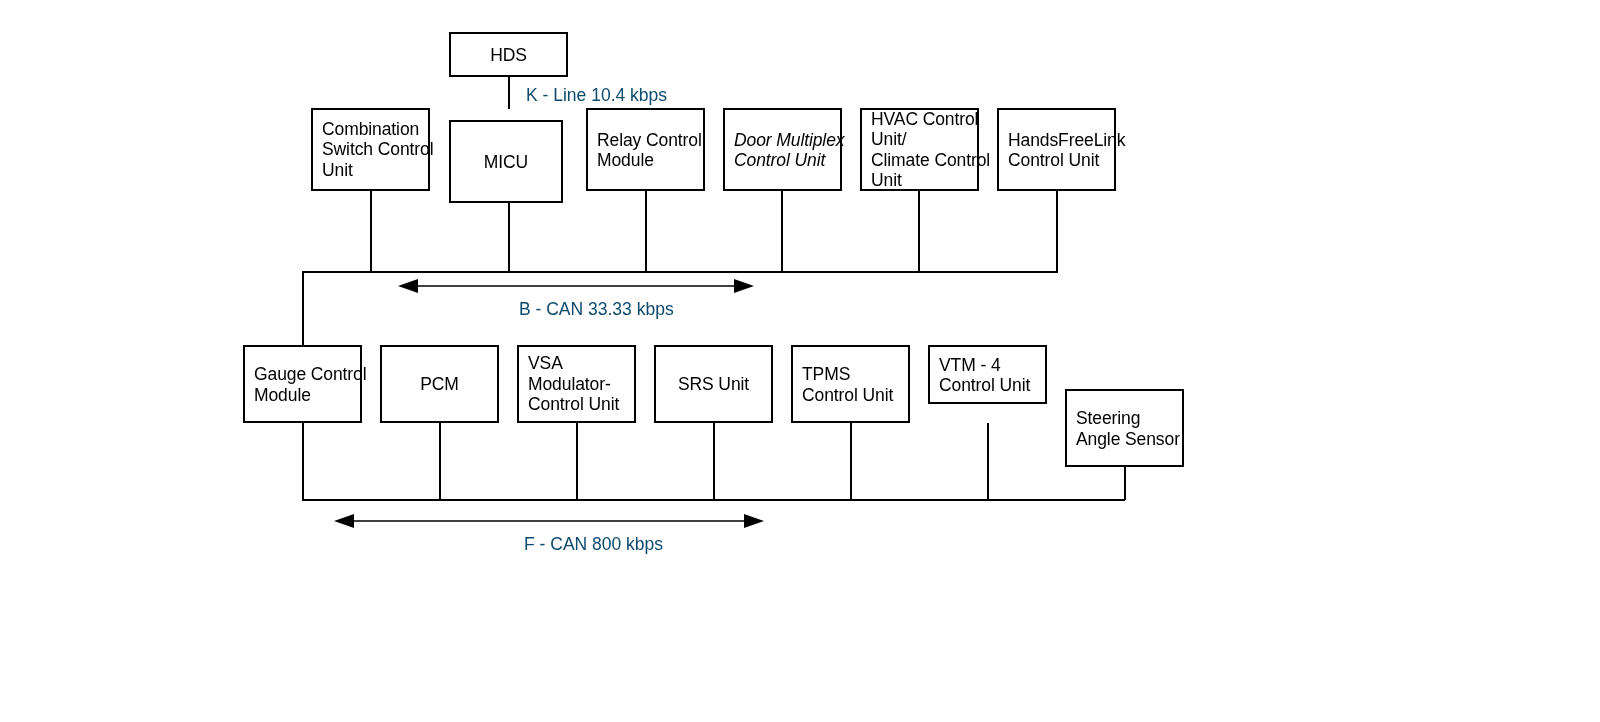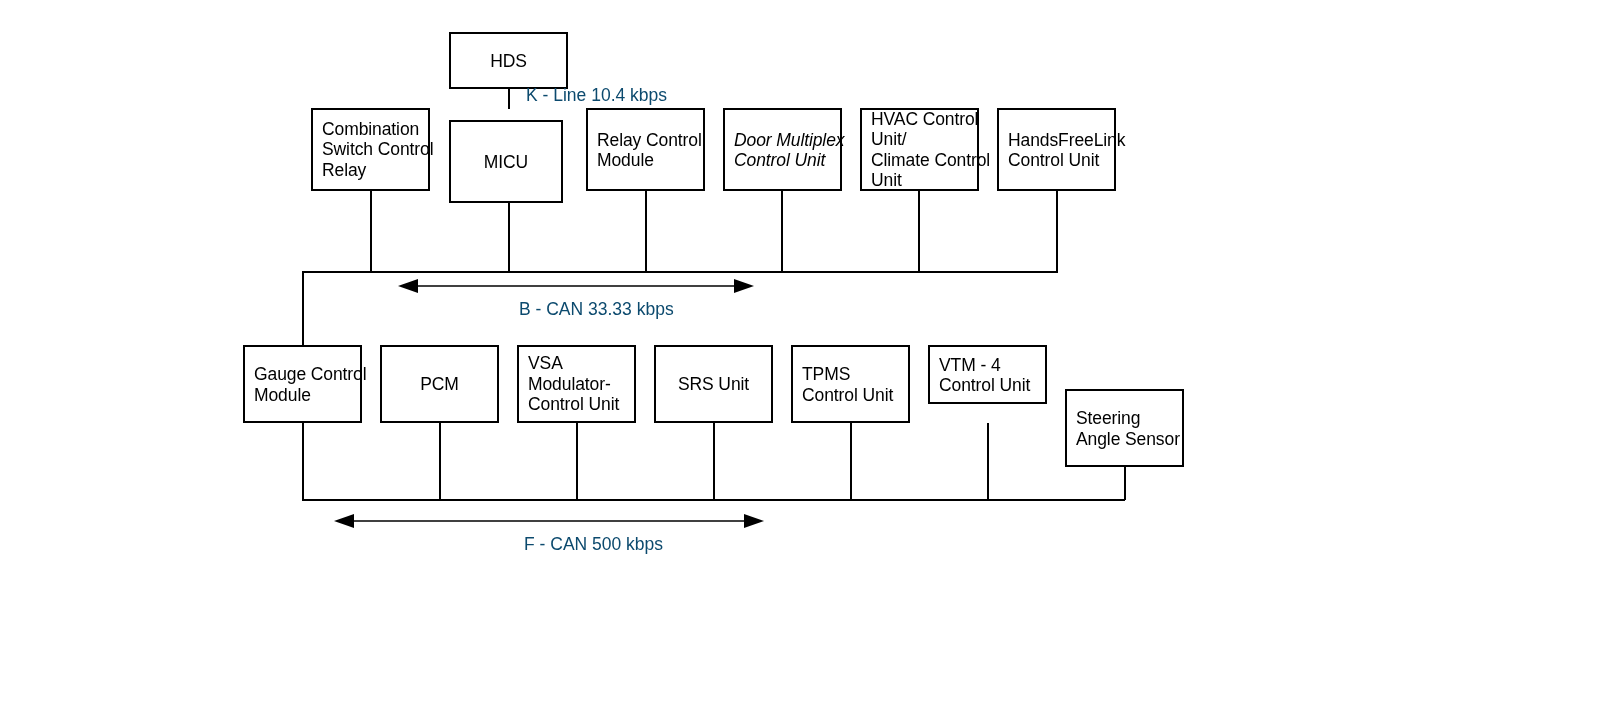--- a/index.html
+++ b/index.html
@@ -56,32 +56,32 @@
   .arrow-svg {
     position: absolute;
     z-index: 2;
   }
 </style>
 </head>
 <body>
 
 <div id="canvas">
 
-  <div class="node" style="left:449px; top:32px; width:119px; height:57px;padding-left:47px;">
+  <div class="node" style="left:449px; top:32px; width:119px; height:45px;padding-left:47px;">
     <div class="node-label center">HDS</div>
   </div>
 
   <div class="wire wire-v" style="left:508px; top:73px; height:36px;"></div>
 
   <div class="bus-label" style="left:526px; top:85px;">K - Line 10.4 kbps</div>
 
   <div class="node" style="left:311px; top:108px; width:119px; height:83px;">
     <div class="node-label">Combination
 Switch Control
-Relay</div>
+Unit</div>
   </div>
 
   <div class="node" style="left:449px; top:120px; width:114px; height:83px;padding-left:19px;">
     <div class="node-label center">MICU</div>
   </div>
 
   <div class="node" style="left:586px; top:108px; width:119px; height:83px;">
     <div class="node-label">Relay Control
 Module</div>
   </div>
@@ -165,15 +165,15 @@
   <div class="wire wire-v" style="left:1124px; top:423px; height:77px;"></div>
 
   <div class="wire wire-h" style="left:302px; top:499px; width:823px;"></div>
 
   <svg class="arrow-svg" style="left:334px; top:511px;" width="430" height="20" viewBox="0 0 430 20">
     <line x1="12" y1="10" x2="418" y2="10" stroke="#000000" stroke-width="1.6"></line>
     <polygon points="0,10 20,3 20,17" fill="#000000"></polygon>
     <polygon points="430,10 410,3 410,17" fill="#000000"></polygon>
   </svg>
 
-  <div class="bus-label" style="left:524px; top:534px;">F - CAN 500 kbps</div>
+  <div class="bus-label" style="left:524px; top:534px;">F - CAN 800 kbps</div>
 
 </div>
 
 </body></html>

